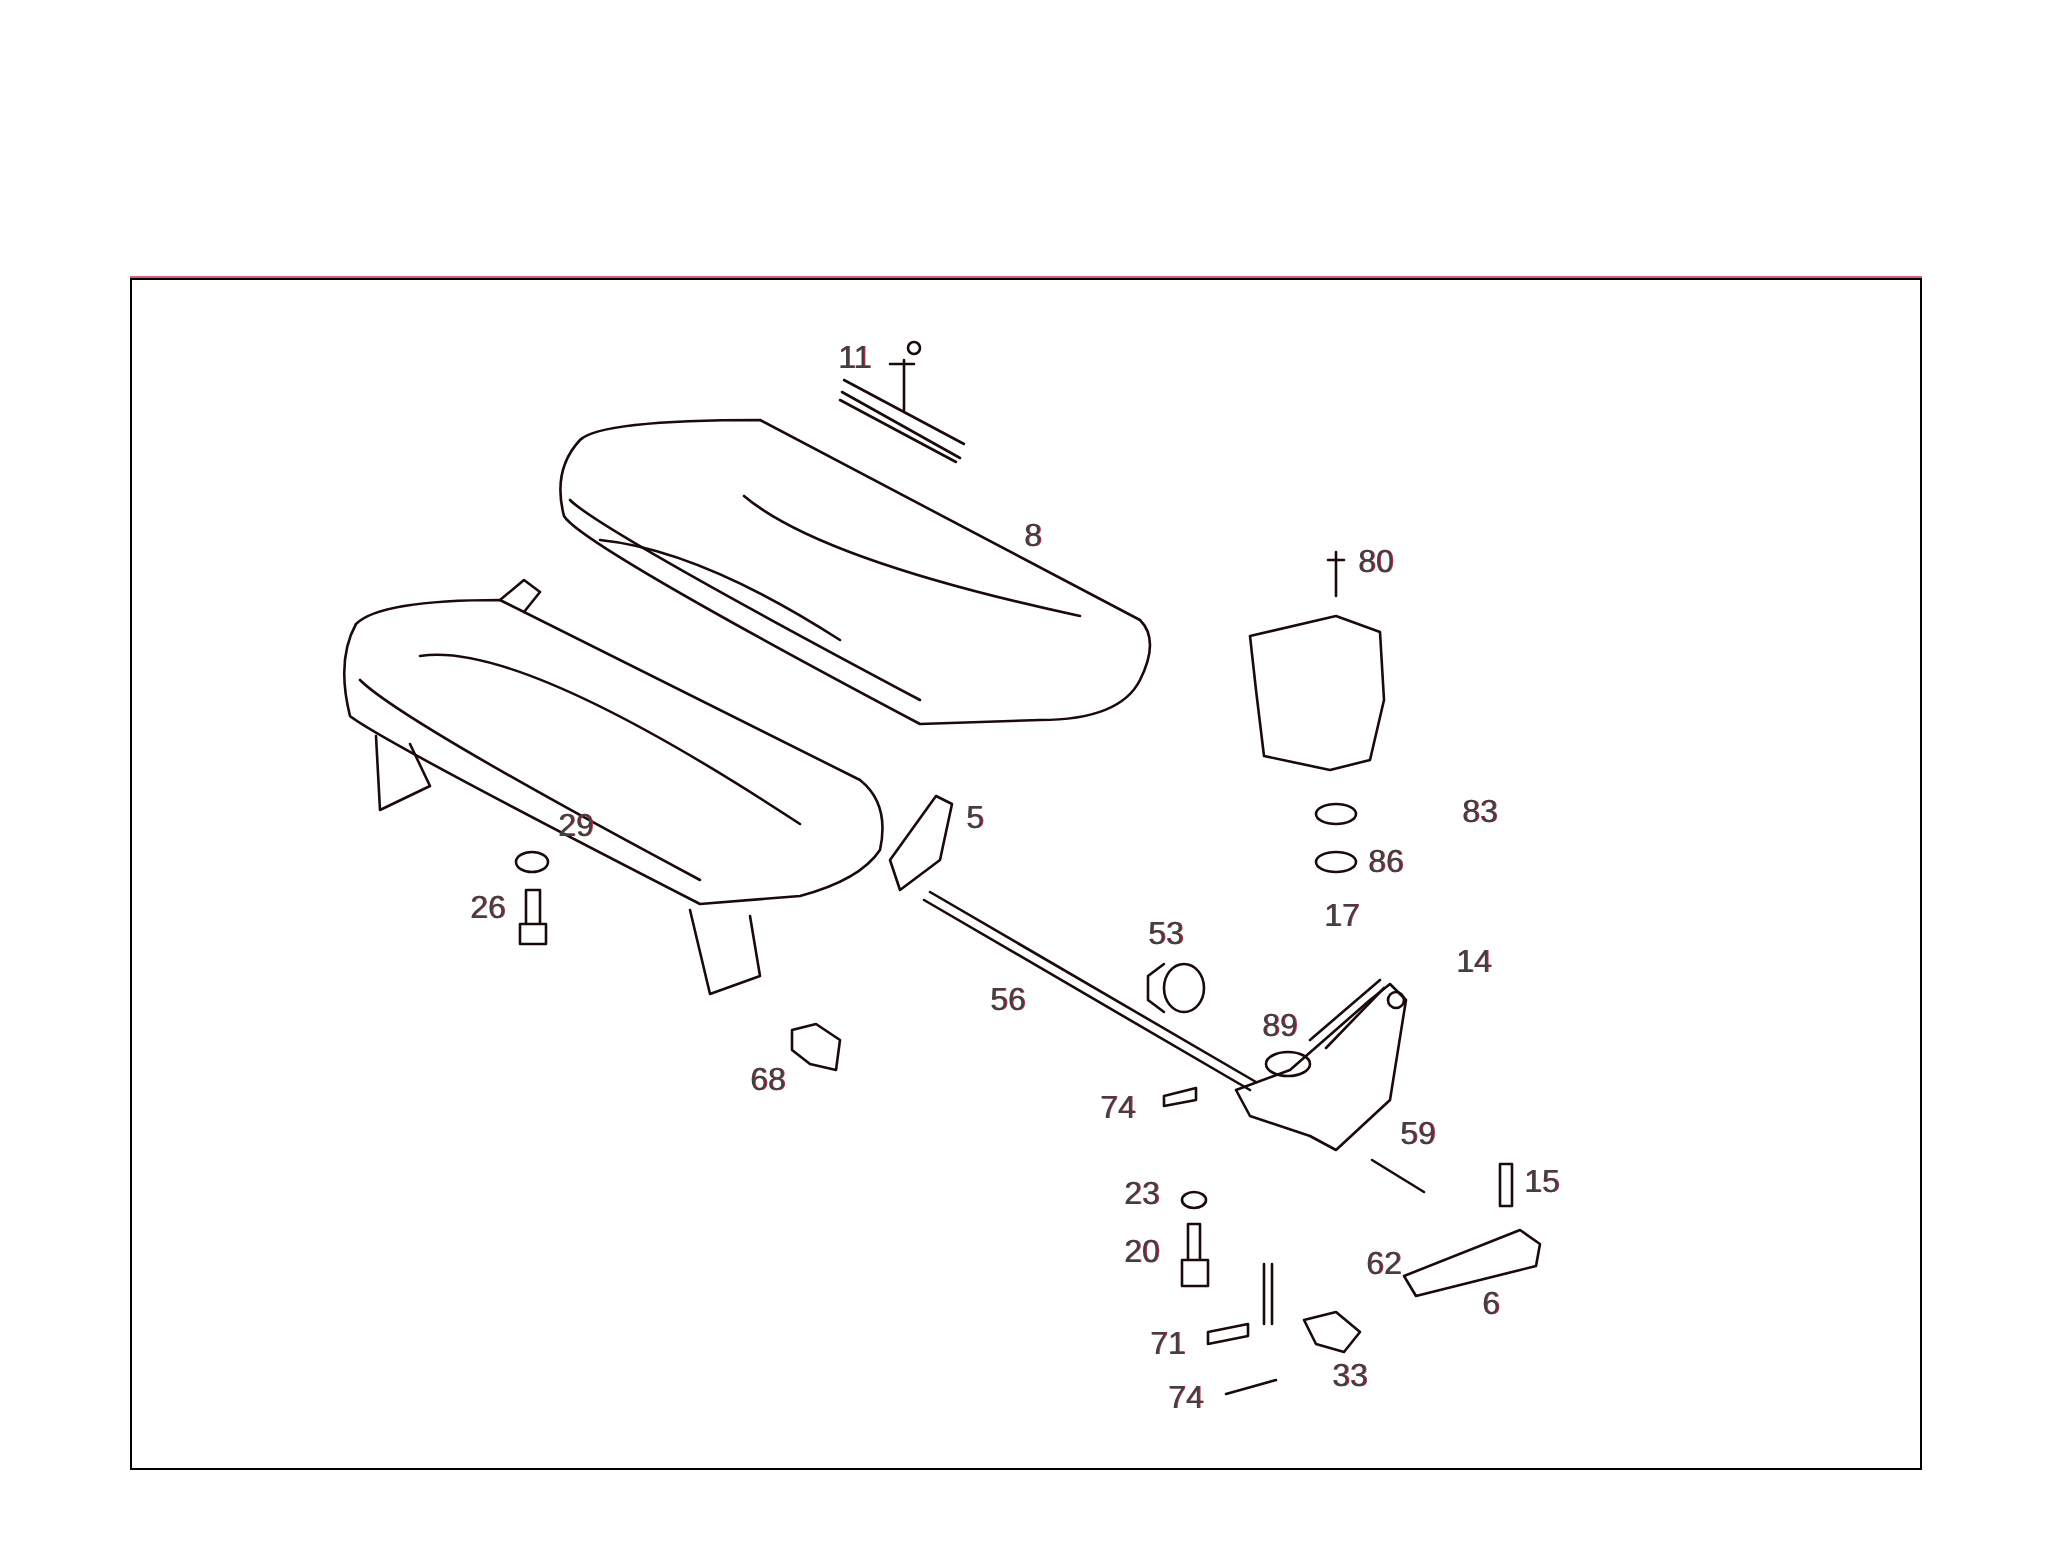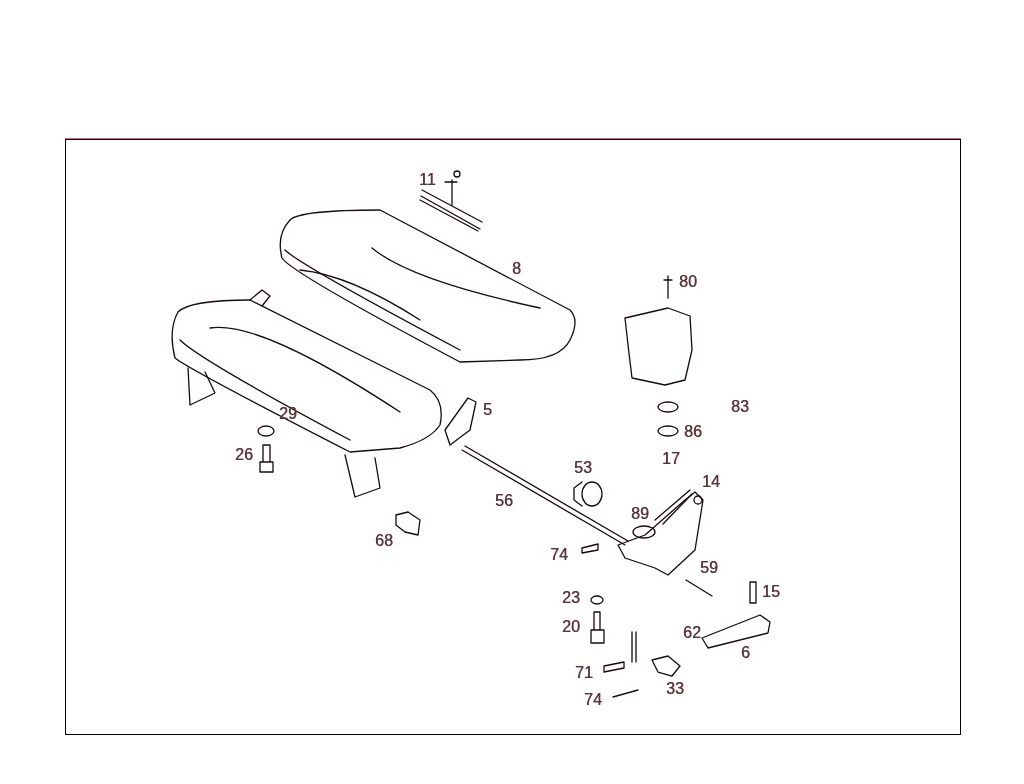--- a/index.html
+++ b/index.html
@@ -77,21 +77,21 @@
 <div id="labels">
     <span class="lbl" style="left: 419px; top: 171px;">11</span>
     <span class="lbl" style="left: 512px; top: 260px;">8</span>
     <span class="lbl" style="left: 679px; top: 273px;">80</span>
     <span class="lbl" style="left: 483px; top: 401px;">5</span>
     <span class="lbl" style="left: 720px; top: 398px; margin-left: 11px;">83</span>
     <span class="lbl" style="left: 684px; top: 423px;">86</span>
     <span class="lbl" style="left: 231px; top: 405px; margin-left: 48px;">29</span>
     <span class="lbl" style="left: 235px; top: 446px; text-align: center;">26</span>
     <span class="lbl" style="left: 662px; top: 450px;">17</span>
-    <span class="lbl" style="left: 702px; top: 473px; text-align: right;">14</span>
+    <span class="lbl" style="left: 728px; top: 473px; text-align: right;">14</span>
     <span class="lbl" style="left: 574px; top: 459px;">53</span>
     <span class="lbl" style="left: 495px; top: 492px; text-align: center;">56</span>
     <span class="lbl" style="left: 631px; top: 505px;">89</span>
     <span class="lbl" style="left: 375px; top: 532px;">68</span>
     <span class="lbl" style="left: 550px; top: 546px;">74</span>
     <span class="lbl" style="left: 700px; top: 559px;">59</span>
     <span class="lbl" style="left: 762px; top: 583px;">15</span>
     <span class="lbl" style="left: 562px; top: 589px;">23</span>
     <span class="lbl" style="left: 562px; top: 618px;">20</span>
     <span class="lbl" style="left: 643px; top: 624px; margin-left: 40px;">62</span>

